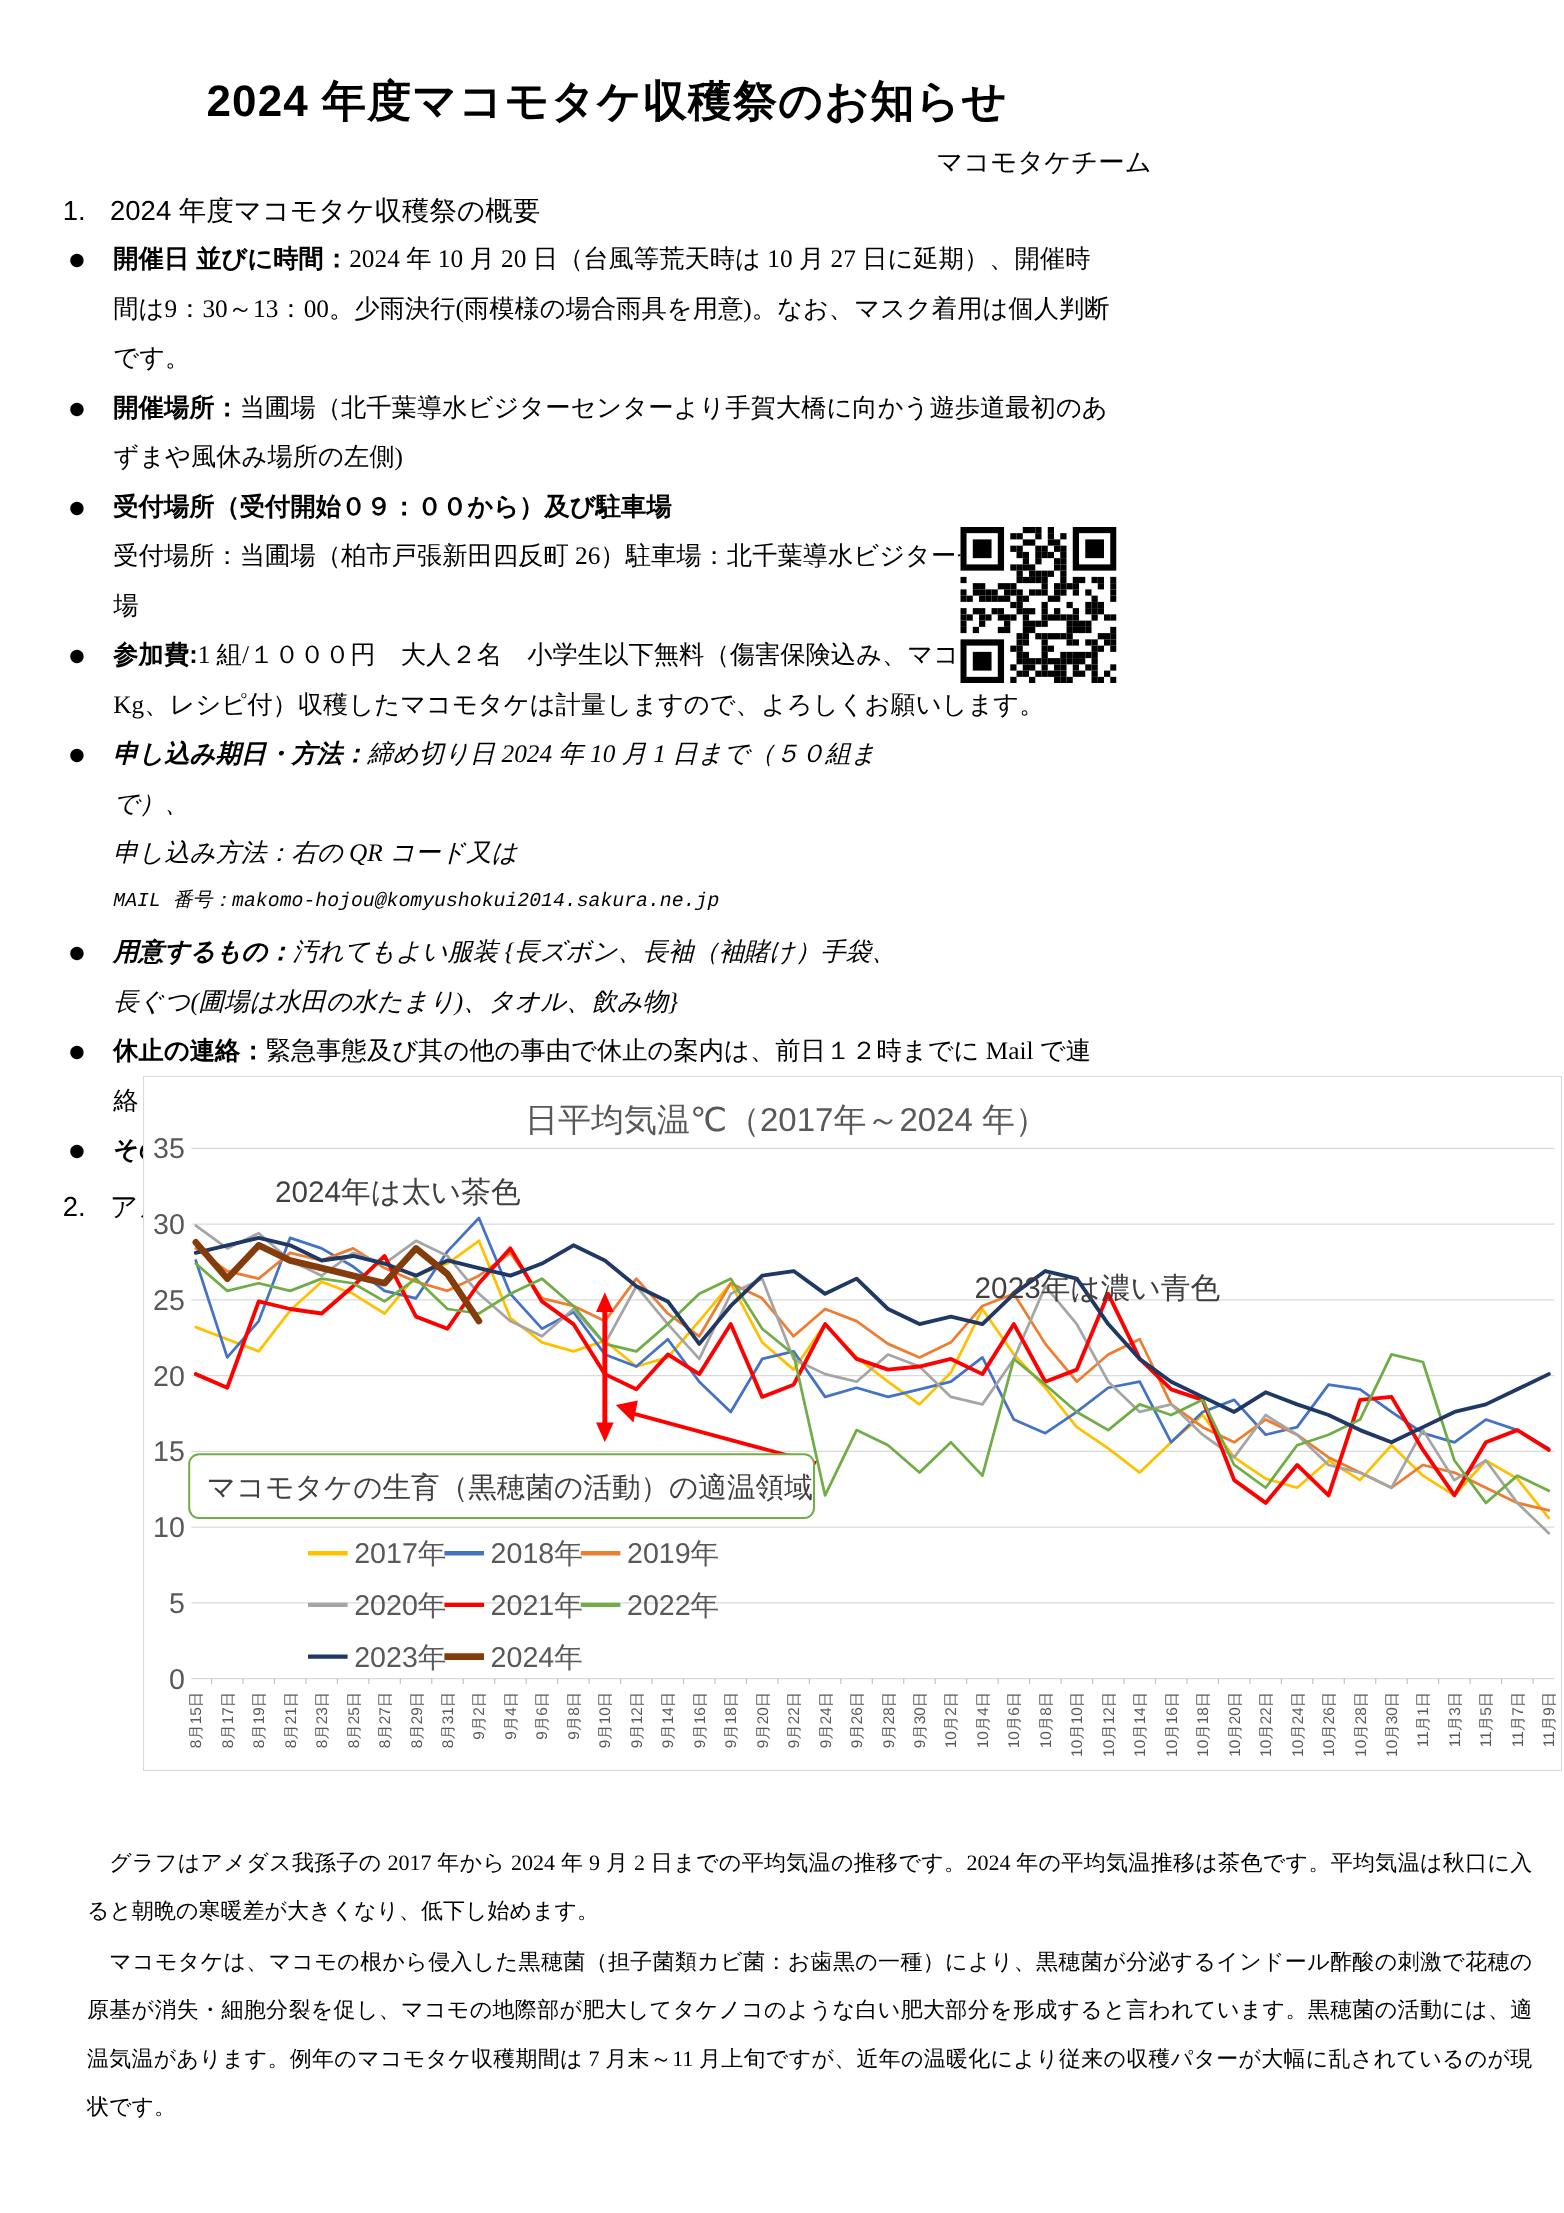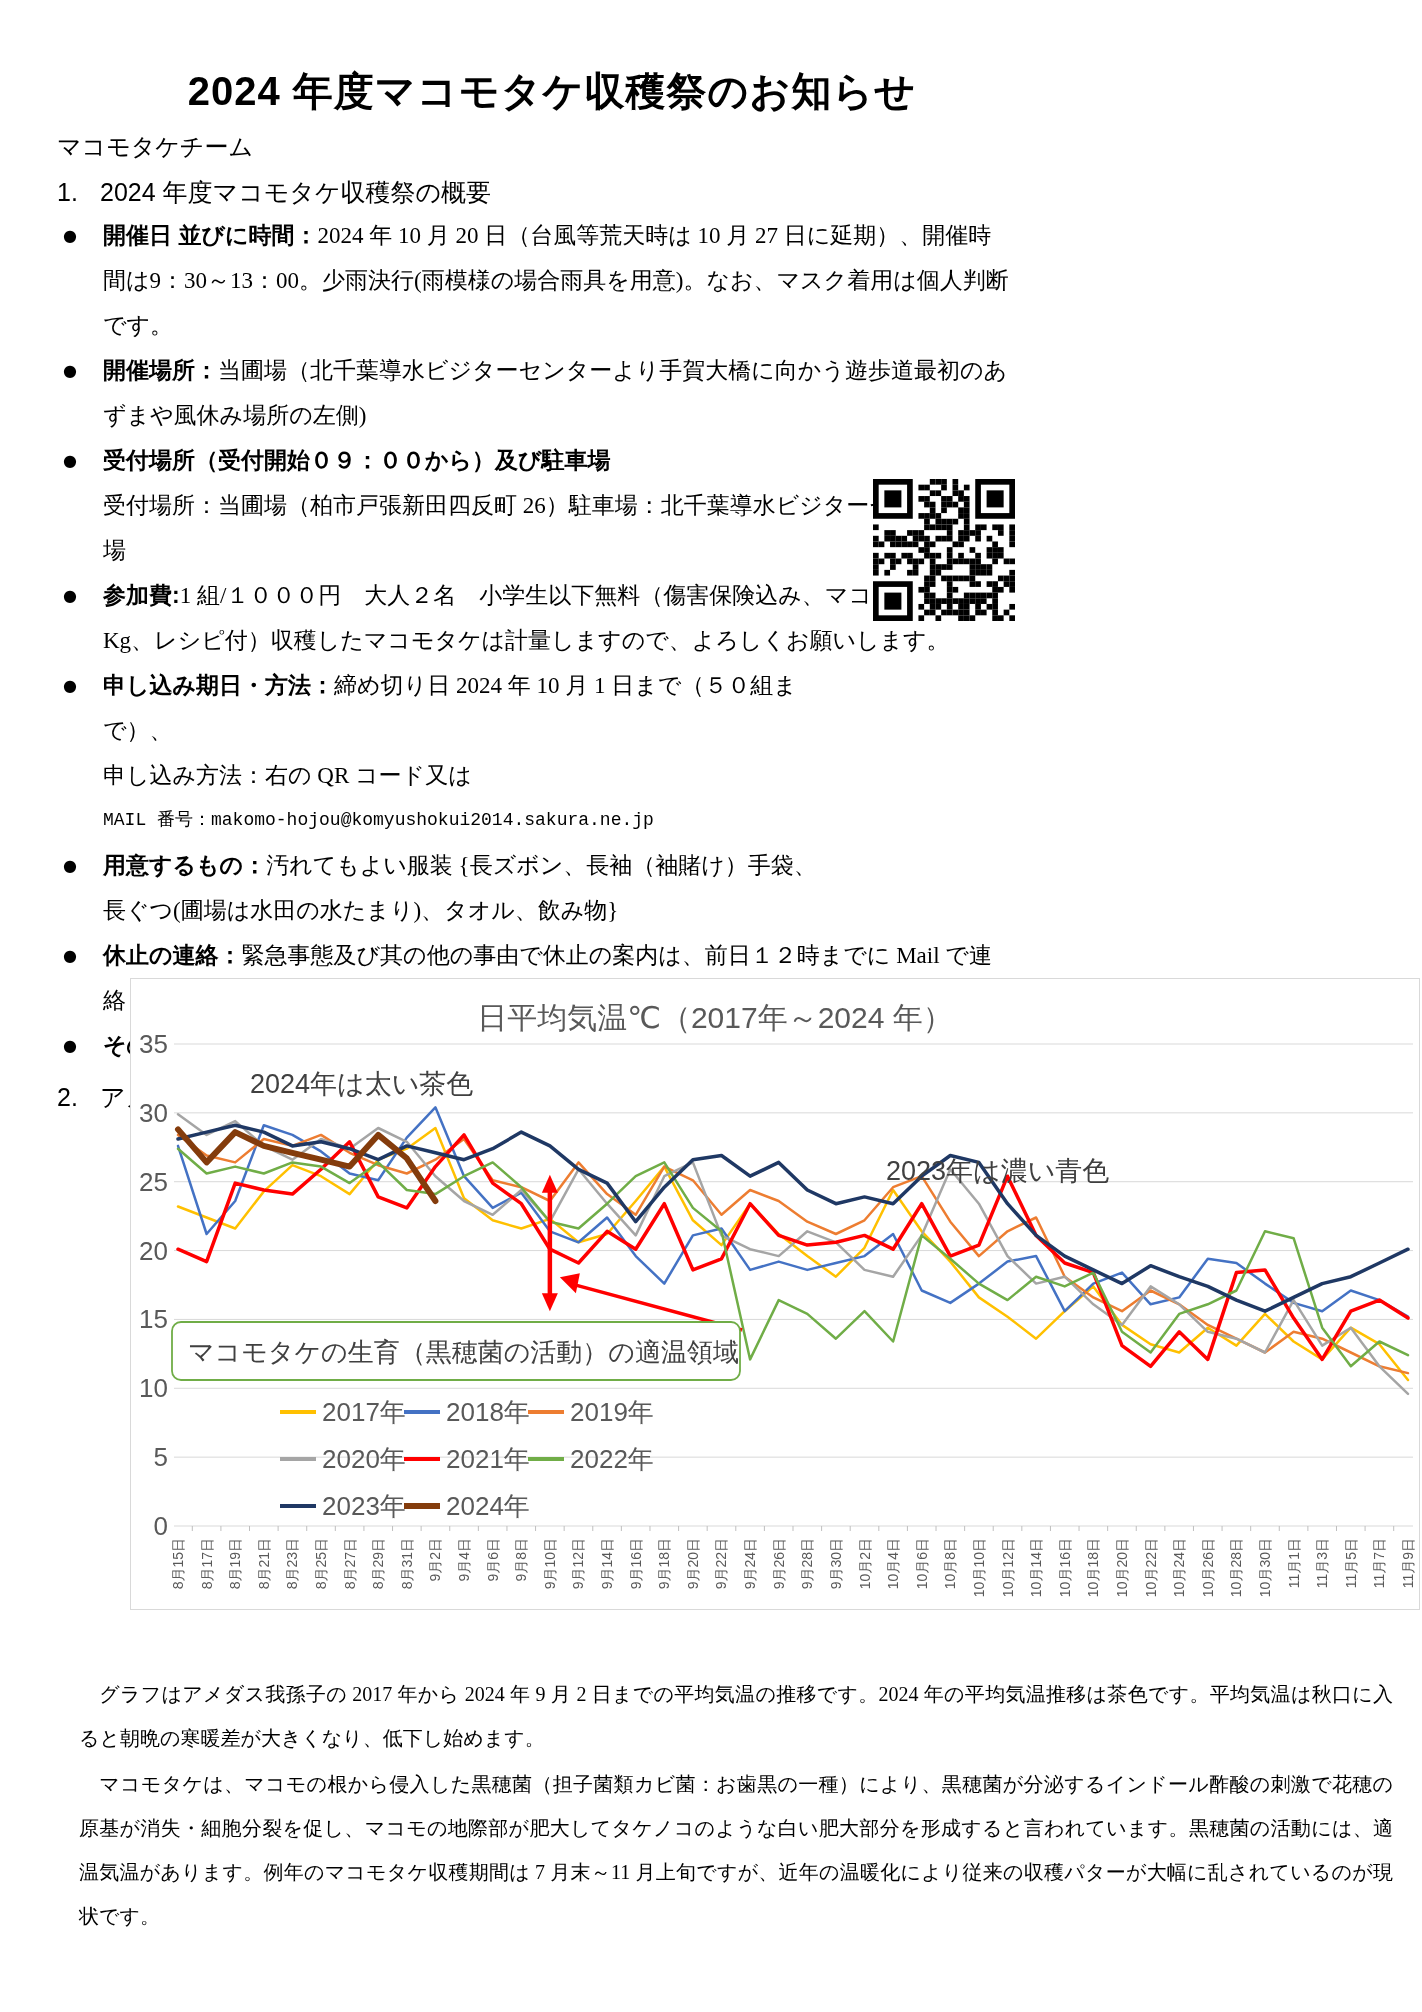--- a/index.html
+++ b/index.html
@@ -6,34 +6,34 @@
   body{
     width:1422px;height:2012px;background:#ffffff;position:relative;overflow:hidden;
     font-family:"Liberation Serif","DejaVu Serif",serif;color:#000;
   }
   .textcol{position:absolute;left:57px;top:0;width:990px;}
   .doc-title{
     text-align:center;margin-top:64px;font-size:40px;font-weight:600;letter-spacing:1px;
     font-family:"Liberation Sans","DejaVu Sans",sans-serif;
   }
   .team-line{
-    margin-top:12px;font-size:24px;
+    text-align:right;margin-top:12px;font-size:24px;
     font-family:"Liberation Sans","DejaVu Sans",sans-serif;
   }
   .section-heading{display:flex;margin-top:12px;font-size:25px;line-height:34px;}
   .section-heading .no{width:43px;font-family:"Liberation Sans","DejaVu Sans",sans-serif;}
   .section-heading .hd{font-family:"Liberation Sans","DejaVu Sans",sans-serif;}
   .bullets{margin-top:4px;}
   .bullet{display:flex;}
   .dot{
     width:40px;min-width:40px;padding-left:6px;font-size:16px;line-height:45px;
     font-family:"DejaVu Sans",sans-serif;
   }
   .btxt{font-size:23px;line-height:45px;width:910px;}
-  .bullet.narrow .btxt{width:722px;}
+  .bullet.narrow .btxt{width:722px;font-style:italic;}
   .blabel{font-family:"Liberation Sans","DejaVu Sans",sans-serif;font-weight:700;}
   .subline{display:block;}
   .mail-line{display:block;font-family:"Liberation Mono","DejaVu Sans Mono",monospace;font-size:18px;}
   .qr{position:absolute;left:873px;top:479px;width:142px;height:142px;}
   .chartwrap{position:absolute;left:130px;top:978px;width:1022px;height:632px;}
   .paras{position:absolute;left:55px;top:1672px;width:1314px;font-size:20px;line-height:44px;margin-left:24px;}
   .paras p{margin:0 0 2px 0;text-align:justify;}
 </style>
 </head>
 <body>

